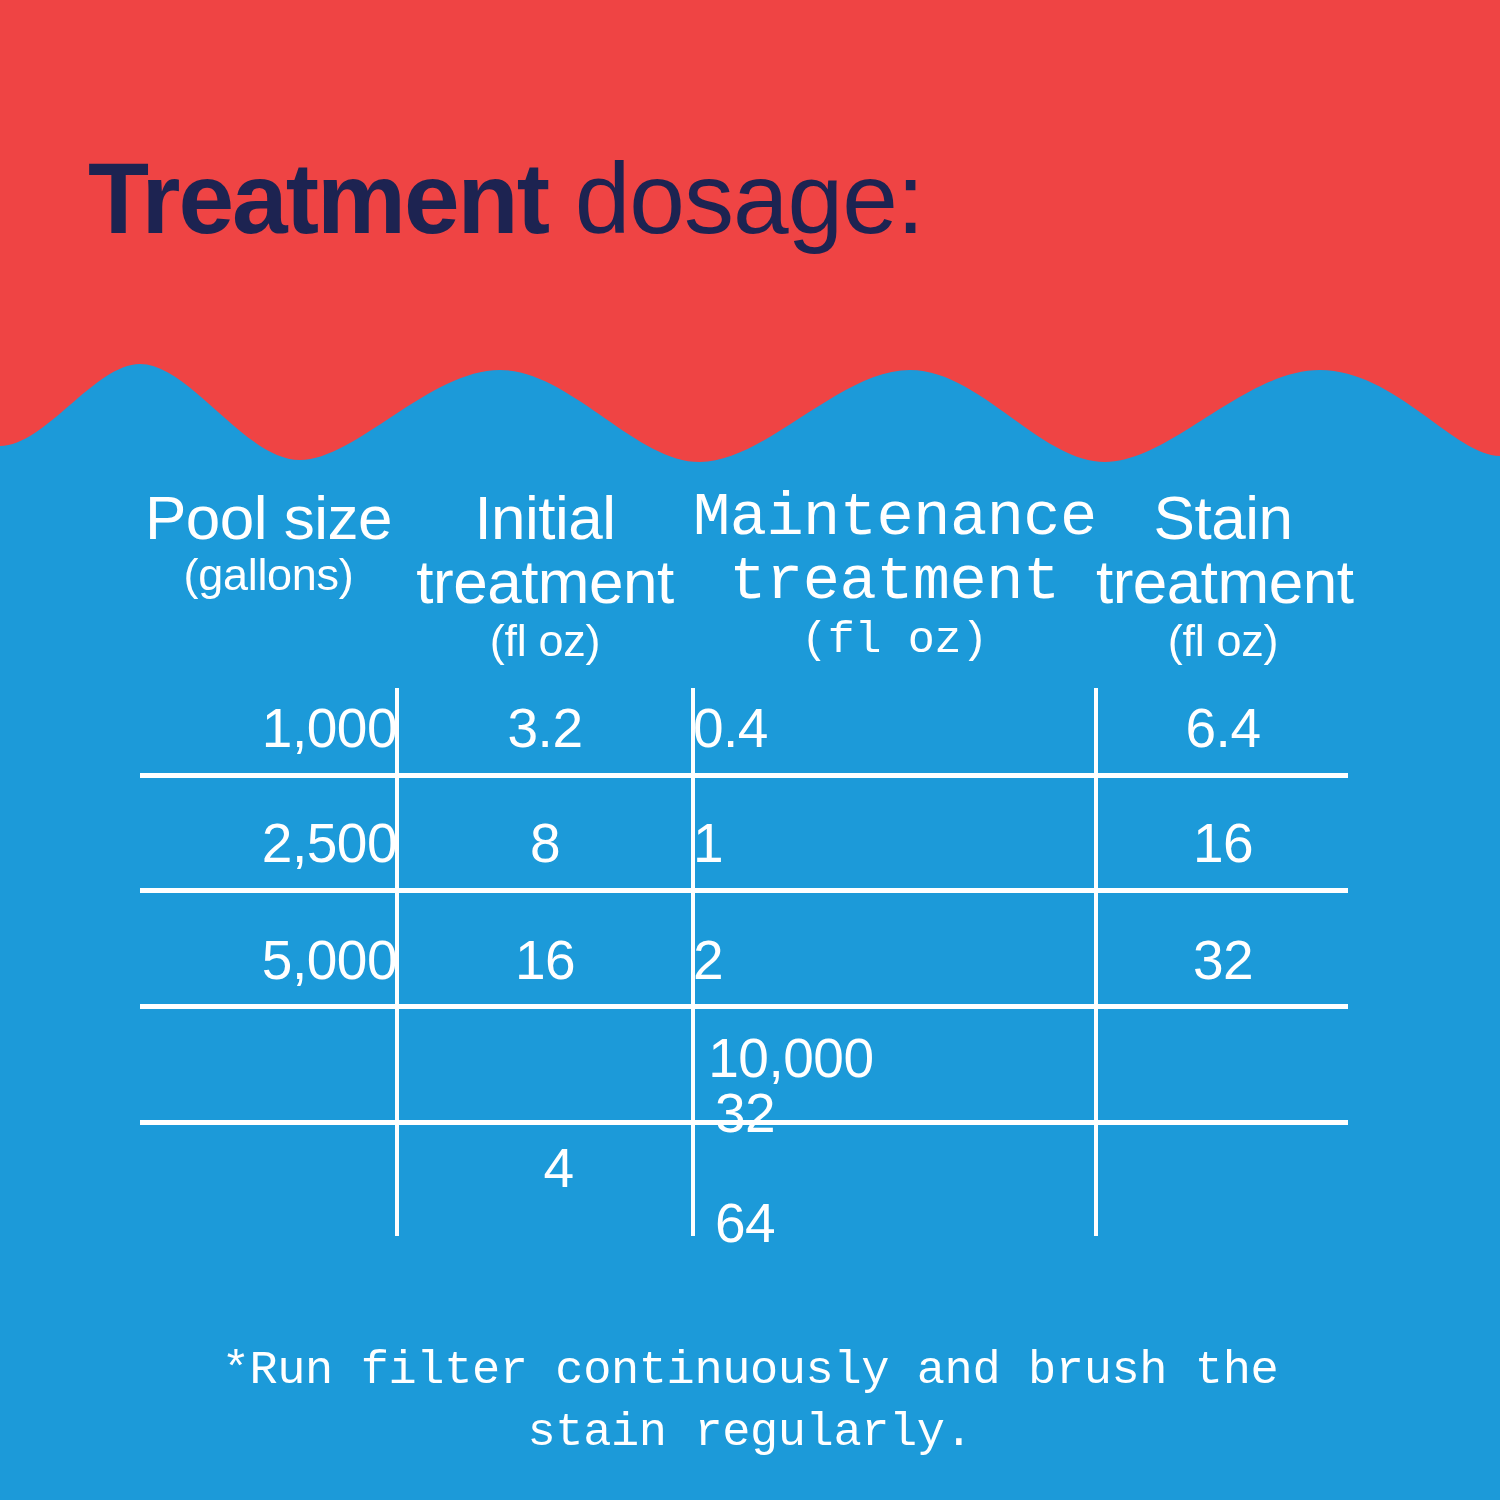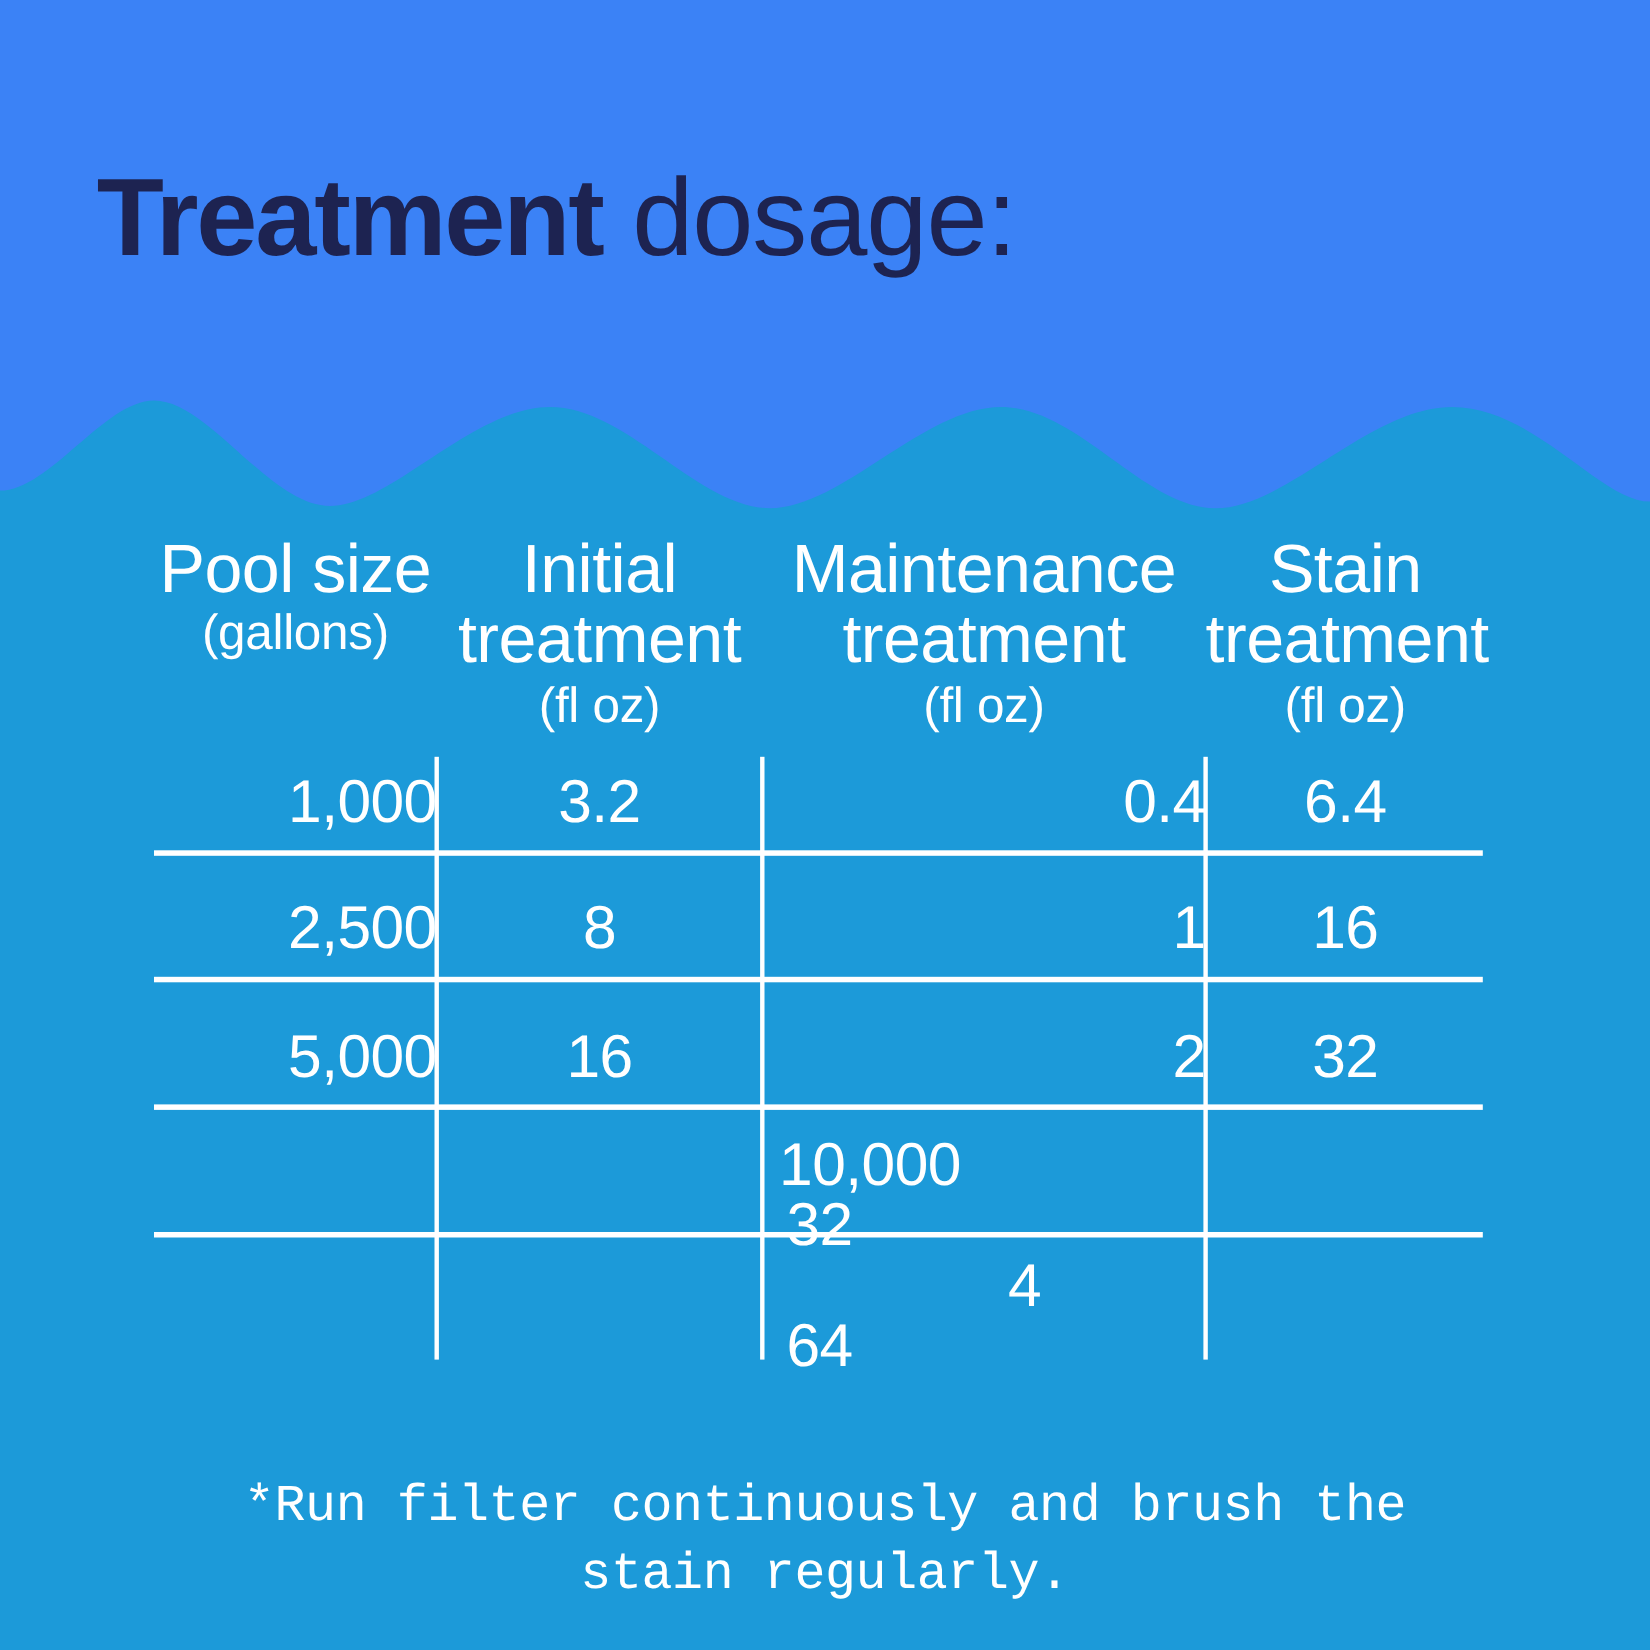--- a/index.html
+++ b/index.html
@@ -10,21 +10,21 @@
     width: 1500px;
     height: 1500px;
     background: #ffffff;
     font-family: "Liberation Sans", sans-serif;
     overflow: hidden;
   }
   .poster {
     position: relative;
     width: 1500px;
     height: 1500px;
-    background: #3b82f6;
+    background: #ef4444;
     overflow: hidden;
   }
 
   
   .title-wrap {
     position: absolute;
     left: 88px;
     top: 148px;
     white-space: nowrap;
     line-height: 1.0;
@@ -74,21 +74,21 @@
     display: flex;
   }
   .th {
     flex: 0 0 auto;
     text-align: center;
     color: #ffffff;
     line-height: 1.03;
   }
   .th-col0 { width: 257px; }
   .th-col1 { width: 296px; }
-  .th-col2 { width: 403px; }
+  .th-col2 { width: 403px; font-family: Liberation Mono, monospace; }
   .th-col3 { width: 254px; }
 
   .th-main {
     font-size: 62px;
     font-weight: 500;
     letter-spacing: -0.5px;
     display: block;
   }
   .th-unit {
     font-size: 45px;
@@ -142,21 +142,21 @@
   .cell {
     flex: 0 0 auto;
     color: #ffffff;
     font-size: 55px;
     font-weight: 400;
     letter-spacing: -0.5px;
     line-height: 1;
   }
   .c0 { width: 257px; text-align: right; padding-left: 10px; box-sizing: border-box; }
   .c1 { width: 296px; text-align: center; }
-  .c2 { width: 403px; text-align: right; }
+  .c2 { width: 403px; text-align: left; }
   .c3 { width: 254px; text-align: center; }
 
   
   .footnote {
     position: absolute;
     left: 150px;
     top: 1340px;
     width: 1200px;
     text-align: center;
     color: #ffffff;

